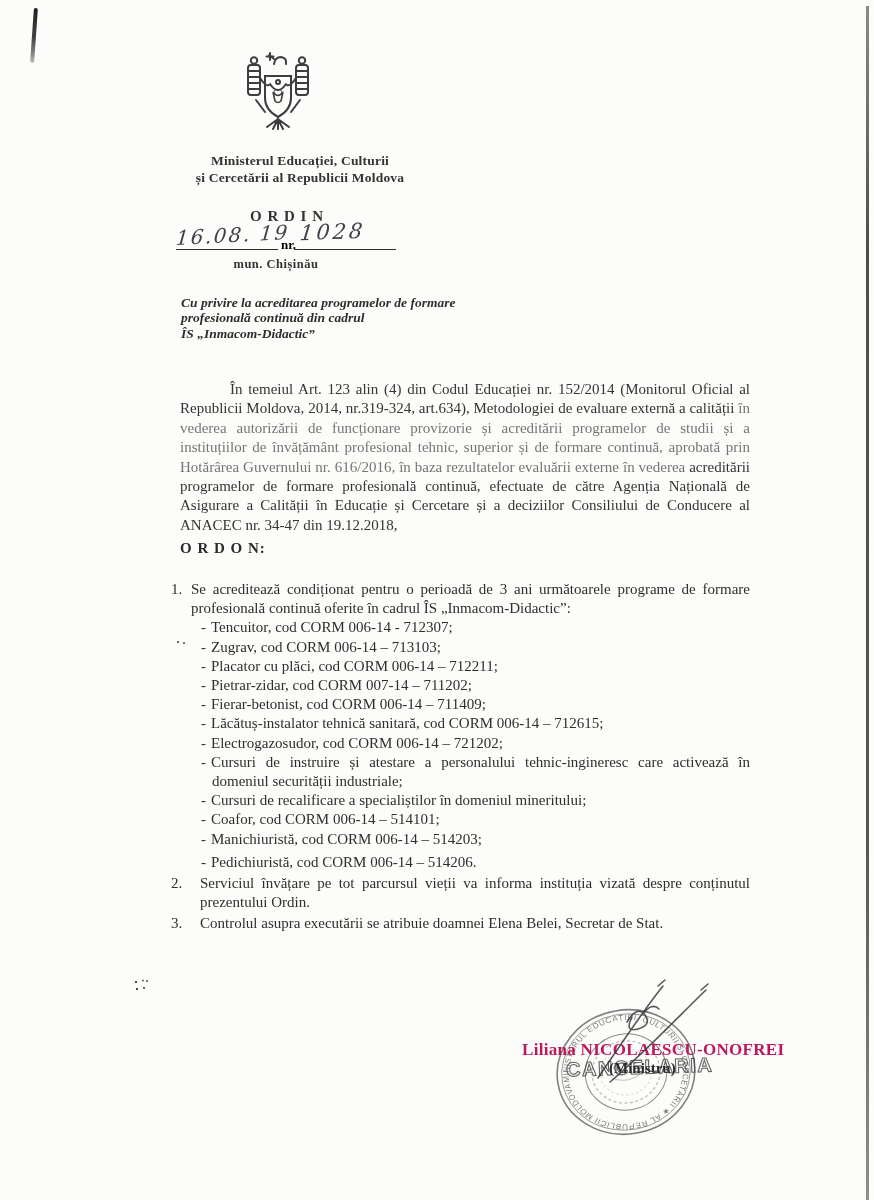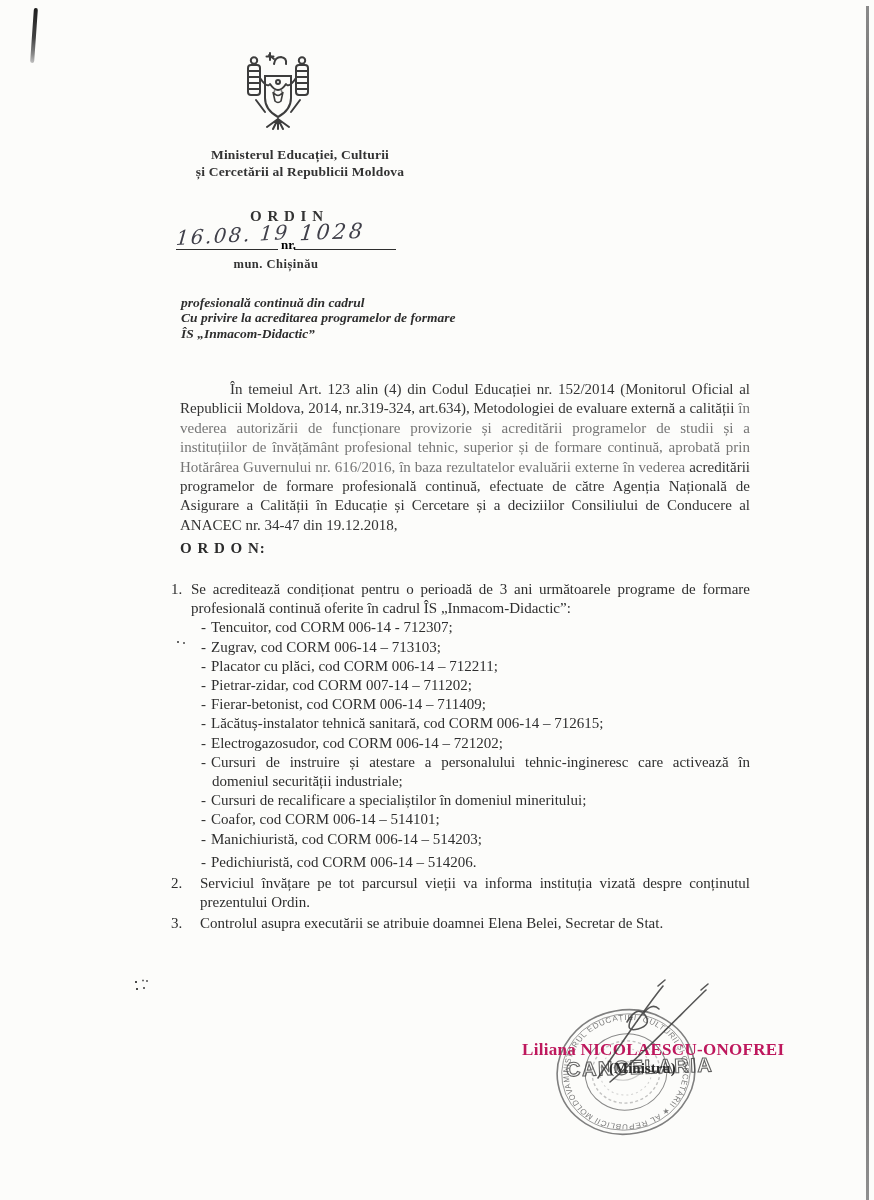--- a/index.html
+++ b/index.html
@@ -23,21 +23,21 @@
       radial-gradient(circle at 13px 2px,#777 .7px,transparent 1px),
       radial-gradient(circle at 3px 10px,#4a4a4a 1px,transparent 1.3px),
       radial-gradient(circle at 10px 9px,#6a6a6a .8px,transparent 1.1px);}
   .specks-b{left:176px;top:640px;width:12px;height:8px;
     background:
       radial-gradient(circle at 2px 2px,#666 .9px,transparent 1.2px),
       radial-gradient(circle at 8px 3px,#777 .8px,transparent 1.1px);}
 
   
   .emblem{left:243px;top:50px;}
-  .ministry{left:187px;top:147px;width:226px;text-align:center;
+  .ministry{left:187px;top:153px;width:226px;text-align:center;
     font-weight:bold;font-size:13.5px;line-height:16.5px;color:#333;letter-spacing:.2px;}
 
   
   .ordin-title{left:180px;top:208px;width:214px;text-align:center;
     font-weight:bold;font-size:15px;letter-spacing:1px;color:#333;}
   .hand{font-family:"DejaVu Serif",serif;font-style:italic;color:#40404a;}
   .hand-date{left:176px;top:223px;font-size:20px;letter-spacing:2px;transform:rotate(-3deg) skewX(-8deg);}
   .hand-nr{left:300px;top:220px;font-size:21px;letter-spacing:3px;transform:rotate(-2deg) skewX(-8deg);}
   .uline1{left:176px;top:230px;width:102px;height:19px;border-bottom:1.6px solid #2e2e2e;}
   .uline2{left:294px;top:230px;width:102px;height:19px;border-bottom:1.6px solid #2e2e2e;}
@@ -129,22 +129,22 @@
 
   <div class="abs ordin-title">O R D I N</div>
   <div class="abs uline1"></div>
   <div class="abs uline2"></div>
   <div class="abs hand hand-date">16.08. 19</div>
   <div class="abs nr-label">nr.</div>
   <div class="abs hand hand-nr">1028</div>
   <div class="abs place">mun. Chișinău</div>
 
   <div class="abs subject">
+    <div>Cu privire la acreditarea programelor de formare</div>
     <div>profesională continuă din cadrul</div>
-    <div>Cu privire la acreditarea programelor de formare</div>
     <div>ÎS „Inmacom-Didactic”</div>
   </div>
 
   <p class="abs preamble"><span class="seg-dark">În temeiul Art. 123 alin (4) din Codul Educației nr. 152/2014 (Monitorul Oficial al Republicii Moldova, 2014, nr.319-324, art.634), Metodologiei de evaluare externă a calității </span><span class="seg-faded">în vederea autorizării de funcționare provizorie și acreditării programelor de studii și a instituțiilor de învățământ profesional tehnic, superior și de formare continuă, aprobată prin Hotărârea Guvernului nr. 616/2016, în baza rezultatelor evaluării externe în vederea </span><span class="seg-dark">acreditării programelor de formare profesională continuă, efectuate de către Agenția Națională de Asigurare a Calității în Educație și Cercetare și a deciziilor Consiliului de Conducere al ANACEC nr. 34-47 din 19.12.2018,</span></p>
 
   <div class="abs ordon">O R D O N:</div>
 
   <div class="abs list">
 
     <div class="item">

